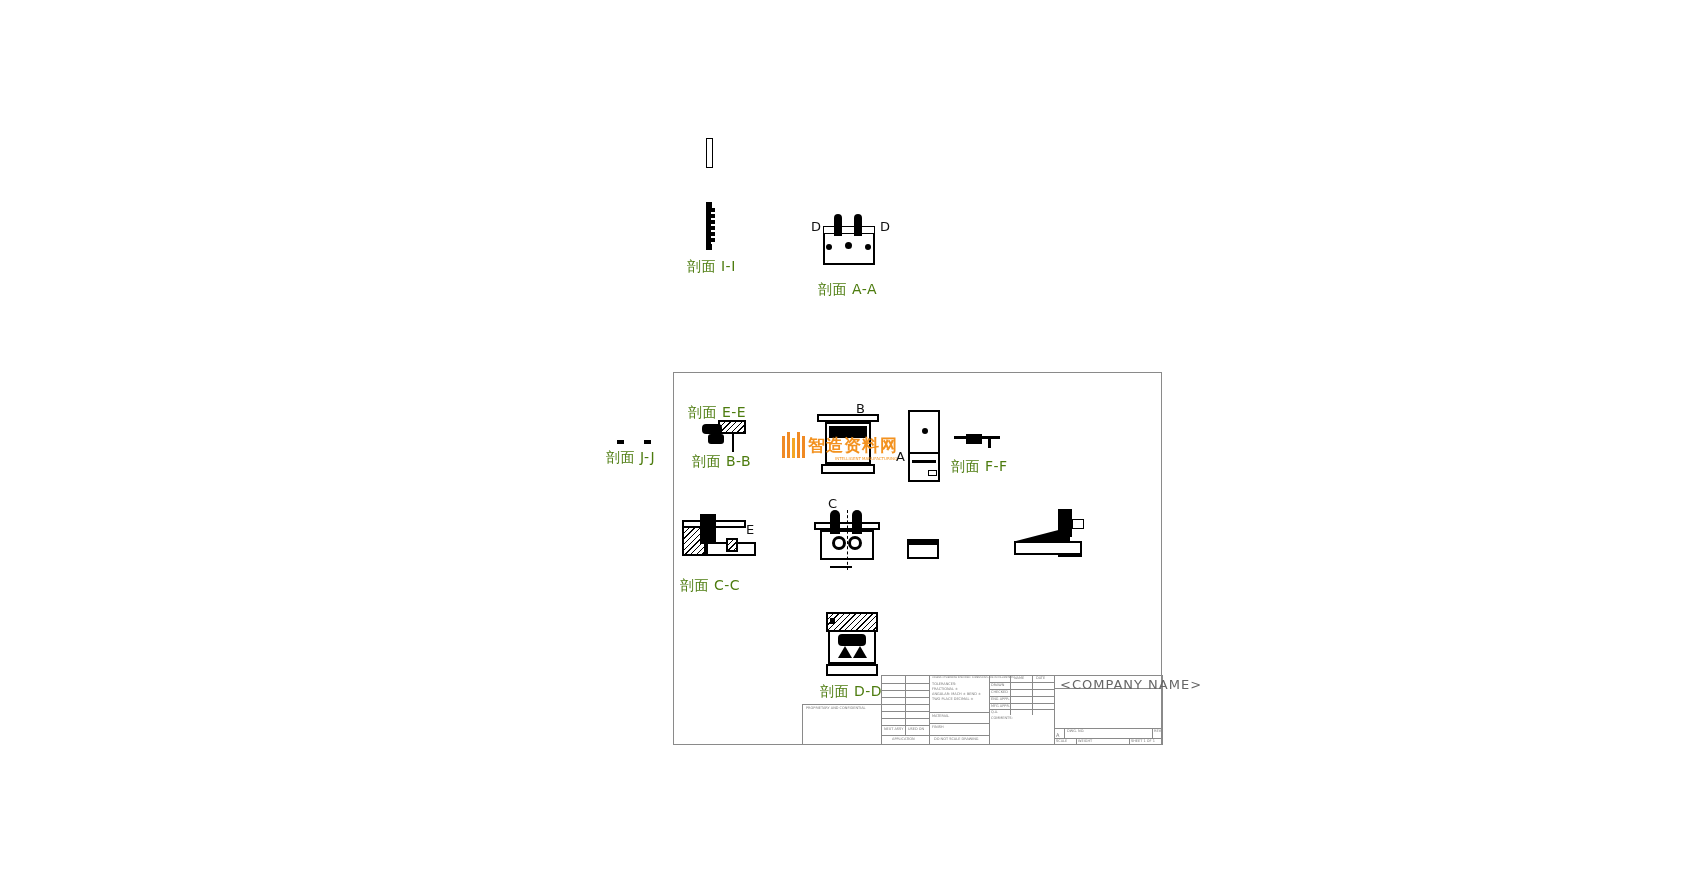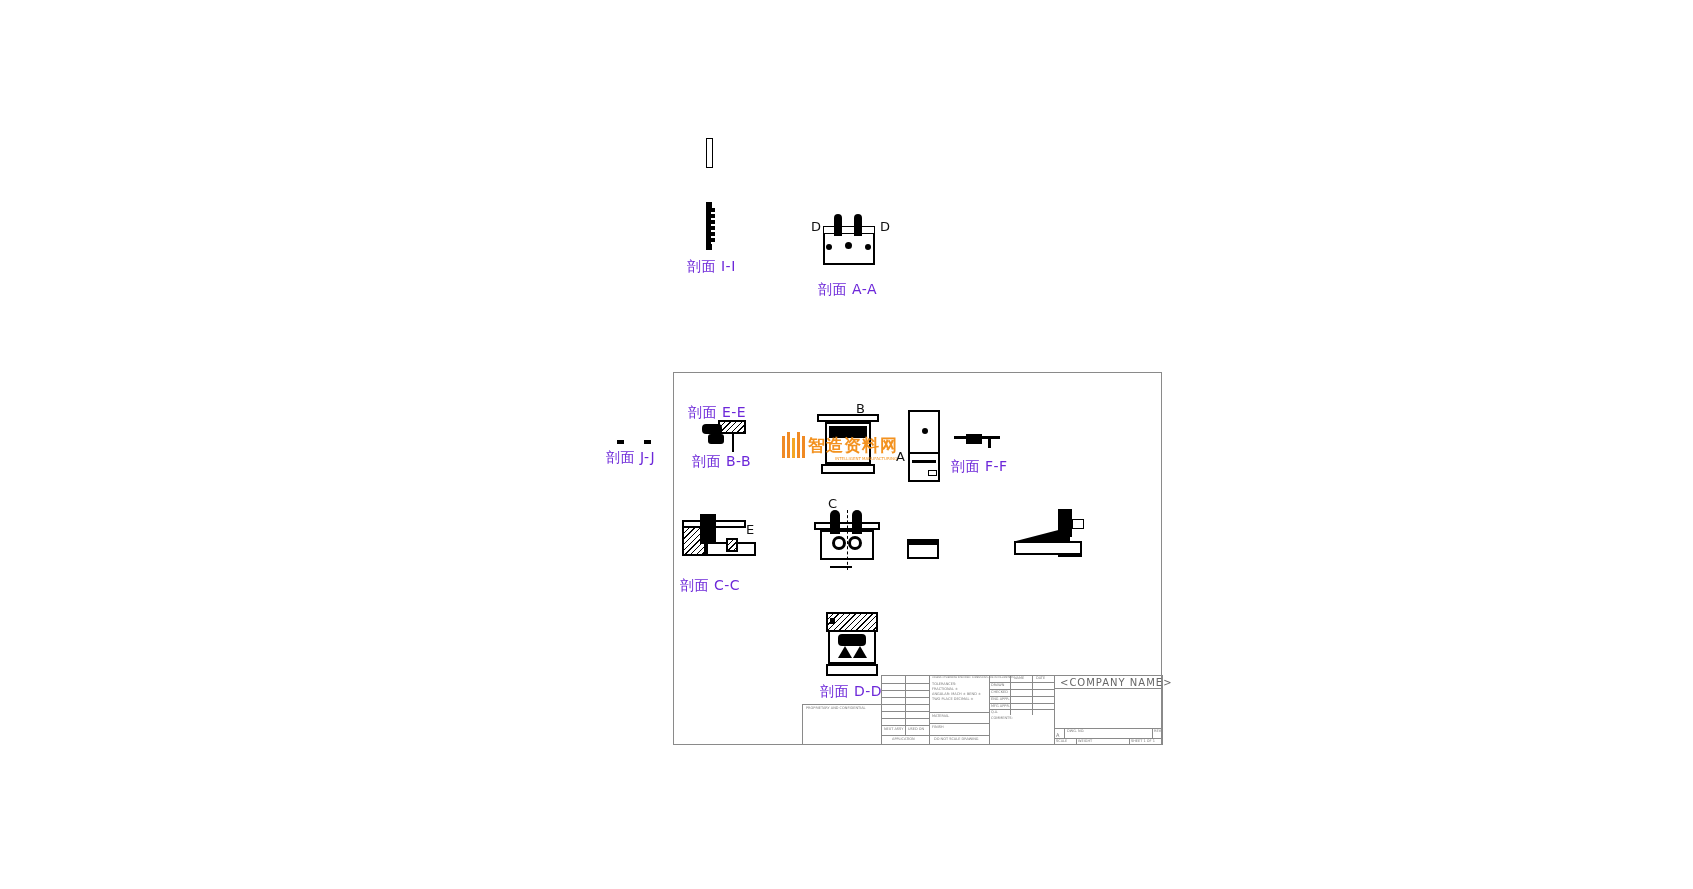--- a/index.html
+++ b/index.html
@@ -1,30 +1,30 @@
 <!DOCTYPE html>
 <html><head>
 <meta charset="utf-8">
 <style>
   html, body { margin:0; padding:0; background:#ffffff; }
   body { width:1693px; height:889px; position:relative; overflow:hidden;
          font-family:"DejaVu Sans", sans-serif; color:#000; }
   .abs { position:absolute; }
-  .lbl { position:absolute; font-size:14px; white-space:nowrap; color:#6d28d9; letter-spacing:0.5px; }
+  .lbl { position:absolute; font-size:14px; white-space:nowrap; color:#4d7c0f; letter-spacing:0.5px; }
   .mark { position:absolute; font-size:13px; color:#111; }
   .sheet { position:absolute; left:673px; top:372px; width:489px; height:373px;
            border:1.5px solid #8a8a8a; box-sizing:border-box; }
   .view { position:absolute; }
   .blk { position:absolute; background:#000; }
   .box { position:absolute; border:2px solid #000; box-sizing:border-box; background:#fff; }
   .hatch { background: repeating-linear-gradient(135deg,#fff 0 3px,#000 3px 4px); }
   .tb { position:absolute; border:1px solid #8a8a8a; box-sizing:border-box; }
   .tbline { position:absolute; background:#8a8a8a; }
   .tiny { position:absolute; font-size:3.5px; color:#777; line-height:5px; white-space:nowrap; }
-  .company { position:absolute; font-size:10px; color:#666; letter-spacing:1px; white-space:nowrap; }
+  .company { position:absolute; font-size:13px; color:#666; letter-spacing:1px; white-space:nowrap; }
   .wm { position:absolute; display:flex; align-items:center; gap:3px; }
   .wm-bars { display:flex; gap:2px; align-items:flex-end; }
   .wm-bars span { display:block; width:3px; background:#f08a24; }
   .wm-text { font-size:17px; font-weight:bold; color:#f3921f; letter-spacing:1px; }
   .wm-sub { position:absolute; font-size:4px; color:#f3921f; white-space:nowrap; }
 </style>
 </head>
 <body>
 
 <div class="view" style="left:700px;top:136px;width:40px;height:130px;">

